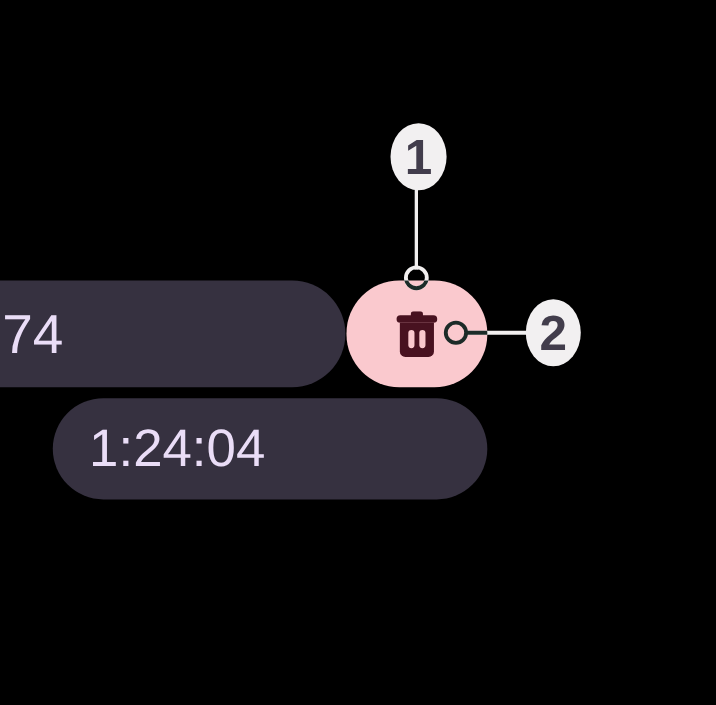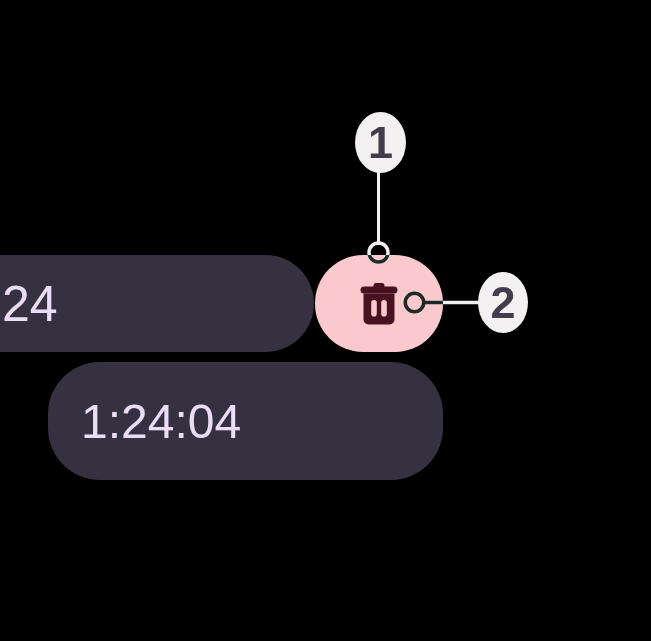--- a/index.html
+++ b/index.html
@@ -30,21 +30,21 @@
     height: 97px;
     border-radius: 48.5px;
     padding-left: 82px;
     font-size: 50px;
     box-sizing: border-box;
   }
   #chip-elapsed {
     left: 48px;
     top: 362px;
     width: 395px;
-    height: 118px;
+    height: 92px;
     border-radius: 52px;
     padding-left: 33px;
     font-size: 48px;
     box-sizing: border-box;
   }
   #delete-button {
     position: absolute;
     left: 315px;
     top: 255px;
     width: 128px;
@@ -89,21 +89,21 @@
     width: 50px;
     height: 61px;
   }
 </style>
 </head>
 <body>
 
 <div id="canvas">
 
   <div class="chip" id="chip-partial">
-    <span>24</span>
+    <span>74</span>
   </div>
 
   <button id="delete-button">
     <svg width="38" height="42" viewBox="0 0 38 42">
       <rect x="13.5" y="0" width="11" height="7" rx="2.5" fill="#481220"></rect>
       <rect x="0.5" y="3.5" width="37" height="7" rx="3.5" fill="#481220"></rect>
       <path d="M3.5 10.5 H34.5 V36.5 A5 5 0 0 1 29.5 41.5 H8.5 A5 5 0 0 1 3.5 36.5 Z" fill="#481220"></path>
       <rect x="11.2" y="17" width="5.6" height="16.5" rx="2.8" fill="#FAC9CE"></rect>
       <rect x="21.2" y="17" width="5.6" height="16.5" rx="2.8" fill="#FAC9CE"></rect>
     </svg>

